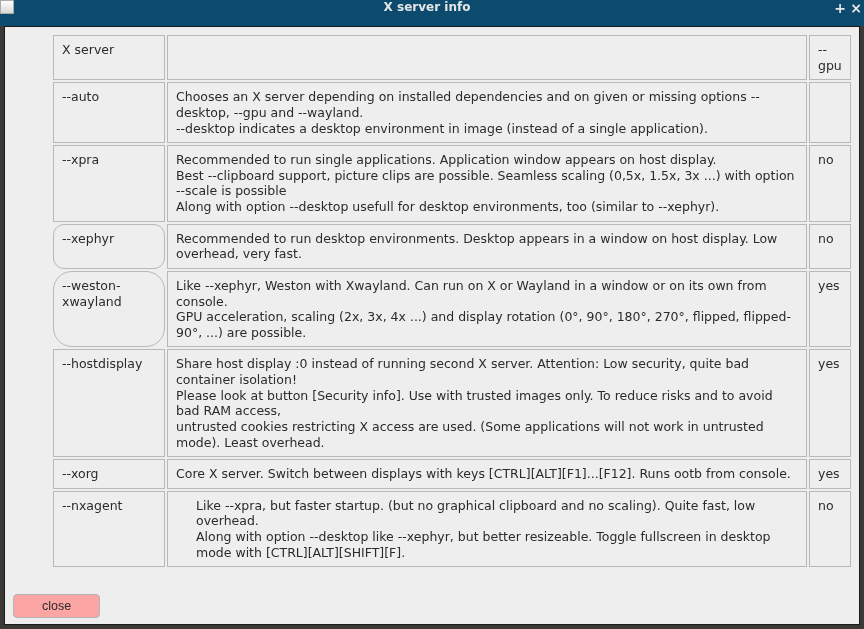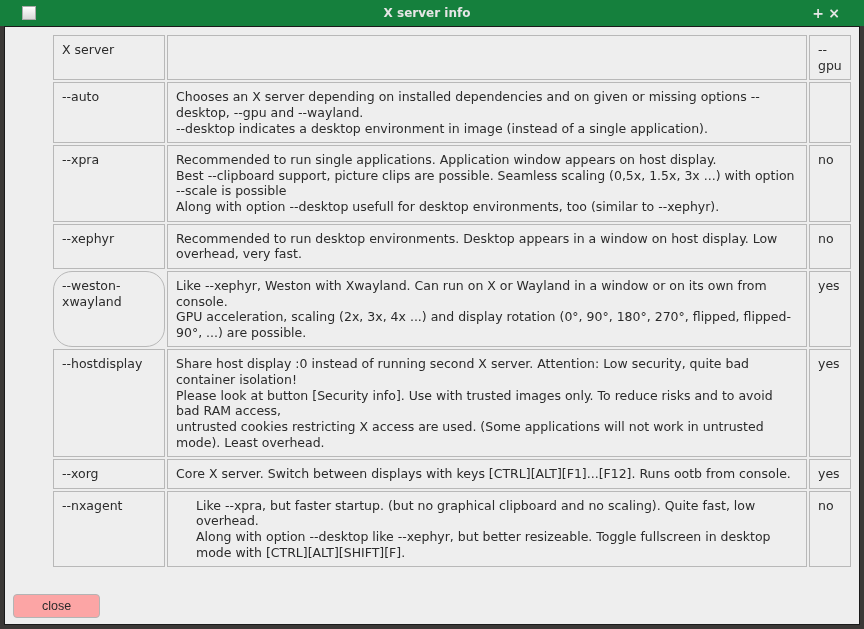--- a/index.html
+++ b/index.html
@@ -7,26 +7,26 @@
   body {
     font-family: "DejaVu Sans", "Liberation Sans", Arial, sans-serif;
     font-size: 12.5px;
     background: #3b3836;
     color: #222;
     width: 864px;
     height: 629px;
     overflow: hidden;
   }
   .titlebar {
-    background: #15803d;
+    background: #0c4a6e;
     color: #e6e6e6;
     height: 26px;
     display: flex;
-    align-items: center;
-    padding: 0 22px;
+    align-items: flex-start;
+    padding: 0 0;
     font-weight: bold;
     font-size: 12px;
   }
   .titlebar .tb-icon {
     width: 14px; height: 14px;
     border: 1px solid #aaa;
     background: linear-gradient(#fefefe,#d8d8d8);
     margin-right: 8px;
     display: inline-block;
   }
@@ -119,21 +119,21 @@
             <td></td>
           </tr>
           <tr>
             <td style="white-space: pre-line;">--xpra</td>
             <td style="white-space: pre-line;">Recommended to run single applications. Application window appears on host display.
 Best --clipboard support, picture clips are possible. Seamless scaling (0,5x, 1.5x, 3x ...) with option --scale is possible
 Along with option --desktop usefull for desktop environments, too (similar to --xephyr).</td>
             <td>no</td>
           </tr>
           <tr>
-            <td style="white-space: pre-line;">--xephyr</td>
+            <td style="white-space: pre-line; border-radius: 11px;">--xephyr</td>
             <td style="white-space: pre-line;">Recommended to run desktop environments. Desktop appears in a window on host display. Low overhead, very fast.</td>
             <td>no</td>
           </tr>
           <tr>
             <td style="white-space: pre-line; border-radius: 19px;">--weston-xwayland</td>
             <td style="white-space: pre-line;">Like --xephyr, Weston with Xwayland. Can run on X or Wayland in a window or on its own from console.
 GPU acceleration, scaling (2x, 3x, 4x ...) and display rotation (0°, 90°, 180°, 270°, flipped, flipped-90°, ...) are possible.</td>
             <td>yes</td>
           </tr>
           <tr>

